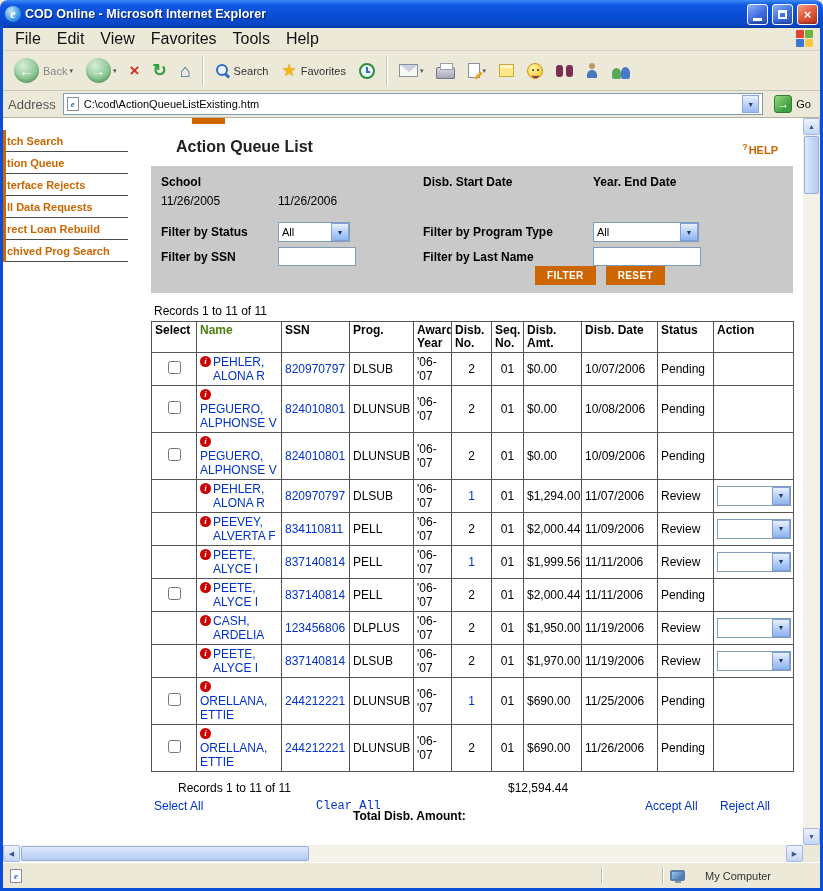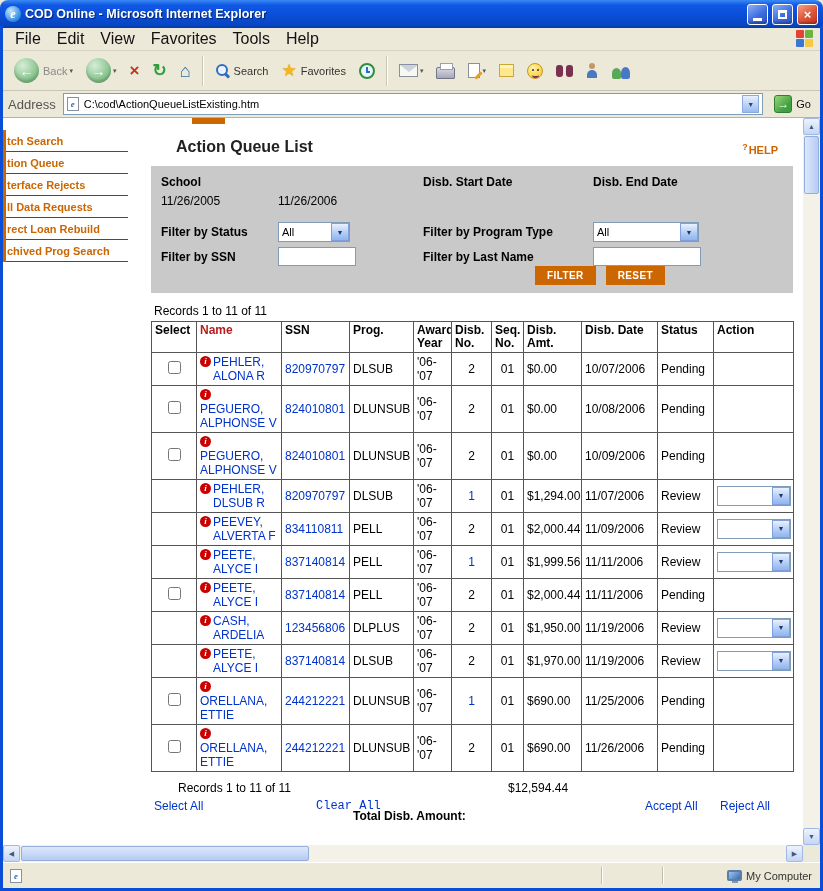--- a/index.html
+++ b/index.html
@@ -100,21 +100,21 @@
 .sel-action .xp-select{width:74px;}
 .btnrow{display:flex;justify-content:flex-end;gap:10px;padding-right:118px;margin-top:0;}
 .obtn{background:#CC6600;color:#fff;border:none;font-family:inherit;font-weight:bold;font-size:10px;letter-spacing:.4px;padding:4px 12px;cursor:pointer;}
 .records-top{margin:11px 0 3px 6px;font-size:12px;}
 .qtable{border-collapse:collapse;margin-left:3px;width:642px;table-layout:fixed;}
 .qtable th,.qtable td{border:1px solid #555;font-size:12px;padding:2px 3px;overflow:hidden;}
 .qtable th{font-weight:bold;text-align:left;vertical-align:top;line-height:13px;height:30px;}
 .qtable td{height:33px;vertical-align:middle;line-height:14px;}
 .pre{white-space:pre-line;}
 .link{color:#0033CC;}
-.hdr-name{color:#b91c1c;margin-left:29px;}
+.hdr-name{color:#4d7c0f;margin-left:29px;}
 .c-center{text-align:center;}
 .info{display:inline-block;width:11px;height:11px;border-radius:50%;background:#CC0000;color:#fff;font:italic bold 9px "Liberation Serif",serif;text-align:center;line-height:11px;vertical-align:top;margin:1px 2px 0 0;}
 .name-cell-text{display:inline-block;vertical-align:top;}
 .qtable input[type=checkbox]{width:13px;height:13px;}
 .summary{position:relative;height:18px;margin-top:9px;font-size:12px;}
 .summary .recs{position:absolute;left:30px;}
 .summary .tlabelB{position:absolute;left:205px;font-weight:bold;margin-top:28px;}
 .summary .tval{position:absolute;left:360px;}
 .linksrow{position:relative;height:16px;font-size:12px;}
 .linksrow span{position:absolute;color:#0033CC;cursor:pointer;}
@@ -126,21 +126,21 @@
 .corner{position:absolute;right:3px;top:845px;width:17px;height:17px;background:#ECE9D8;}
 .sbtn{position:absolute;width:17px;height:17px;background:linear-gradient(#EDF3FD,#C4D5F4);border:1px solid #A3B9E5;border-radius:2px;color:#44587E;font-size:7px;display:flex;align-items:center;justify-content:center;}
 .vs-up{top:0;left:0;}.vs-down{bottom:0;left:0;}
 .hs-left{left:0;top:0;}.hs-right{right:0;top:0;}
 .vs-thumb{position:absolute;left:1px;top:18px;width:15px;height:58px;background:linear-gradient(90deg,#DDE8FB,#B6CBF3);border:1px solid #94AEDC;border-radius:2px;}
 .hs-thumb{position:absolute;left:18px;top:1px;width:288px;height:15px;background:linear-gradient(#DDE8FB,#B6CBF3);border:1px solid #94AEDC;border-radius:2px;}
 .statusbar{position:absolute;left:3px;top:862px;width:817px;height:26px;background:#ECE9D8;border-top:1px solid #fff;display:flex;align-items:center;padding:2px 4px;font-size:11px;color:#333;}
 .sb-main{flex:1;display:flex;align-items:center;gap:5px;padding:0 3px;}
 .sb-sep{width:0;height:17px;border-left:1px solid #C0BDB0;border-right:1px solid #fff;margin:0 2px;}
 .sb-pad{width:55px;}
-.sb-zone{width:150px;display:flex;align-items:center;gap:4px;padding:0 4px;justify-content:flex-end;}
+.sb-zone{width:150px;display:flex;align-items:center;gap:20px;padding:0 4px;}
 .comp{width:15px;height:11px;border:2px solid #5A7EA8;border-radius:2px;background:linear-gradient(135deg,#9CC4F8,#3A6EA5);position:relative;}
 .comp::after{content:"";position:absolute;left:3px;bottom:-4px;width:6px;height:2px;background:#8898A8;}
 .wb-left{position:absolute;left:0;top:26px;width:3px;bottom:0;background:#0A4ED8;}
 .wb-right{position:absolute;right:0;top:26px;width:3px;bottom:0;background:#0A4ED8;}
 .wb-bottom{position:absolute;left:0;bottom:0;width:823px;height:3px;background:#0A4ED8;}
 </style>
 </head>
 <body>
 
 <div class="titlebar">
@@ -265,21 +265,21 @@
       <span class="page-title">Action Queue List</span>
       <span class="help">
           <span class="help-q">?</span>
           <span>HELP</span>
         </span>
     </div>
     <div class="filter-panel">
       <div class="fgrid">
         <span class="flabel span2">School</span>
         <span class="flabel">Disb. Start Date</span>
-        <span class="flabel">Disb. End Date</span>
+        <span class="flabel">Year. End Date</span>
         <span>11/26/2005</span>
         <span>11/26/2006</span>
         <span class="span4"></span>
         <span class="flabel">Filter by Status</span>
         <span><span class="sel-wrap sel-status"><select class="xp-select"><option>All</option></select></span></span>
         <span class="flabel">Filter by Program Type</span>
         <span><span class="sel-wrap sel-program"><select class="xp-select"><option>All</option></select></span></span>
         <span class="flabel">Filter by SSN</span>
         <span><input class="xp-input" style=""></span>
         <span class="flabel">Filter by Last Name</span>
@@ -366,21 +366,21 @@
             <td class="c-center">2</td>
             <td class="c-center">01</td>
             <td>$0.00</td>
             <td>10/09/2006</td>
             <td>Pending</td>
             <td></td>
           </tr>
           <tr>
             <td class="c-center"></td>
             <td><span class="info">i</span><span class="link pre name-cell-text">PEHLER,
-DLSUB R</span></td>
+ALONA R</span></td>
             <td class="link">820970797</td>
             <td>DLSUB</td>
             <td class="pre">'06-
 '07</td>
             <td class="c-center link">1</td>
             <td class="c-center">01</td>
             <td>$1,294.00</td>
             <td>11/07/2006</td>
             <td>Review</td>
             <td><span class="sel-wrap sel-action"><select class="xp-select"><option></option></select></span></td>

